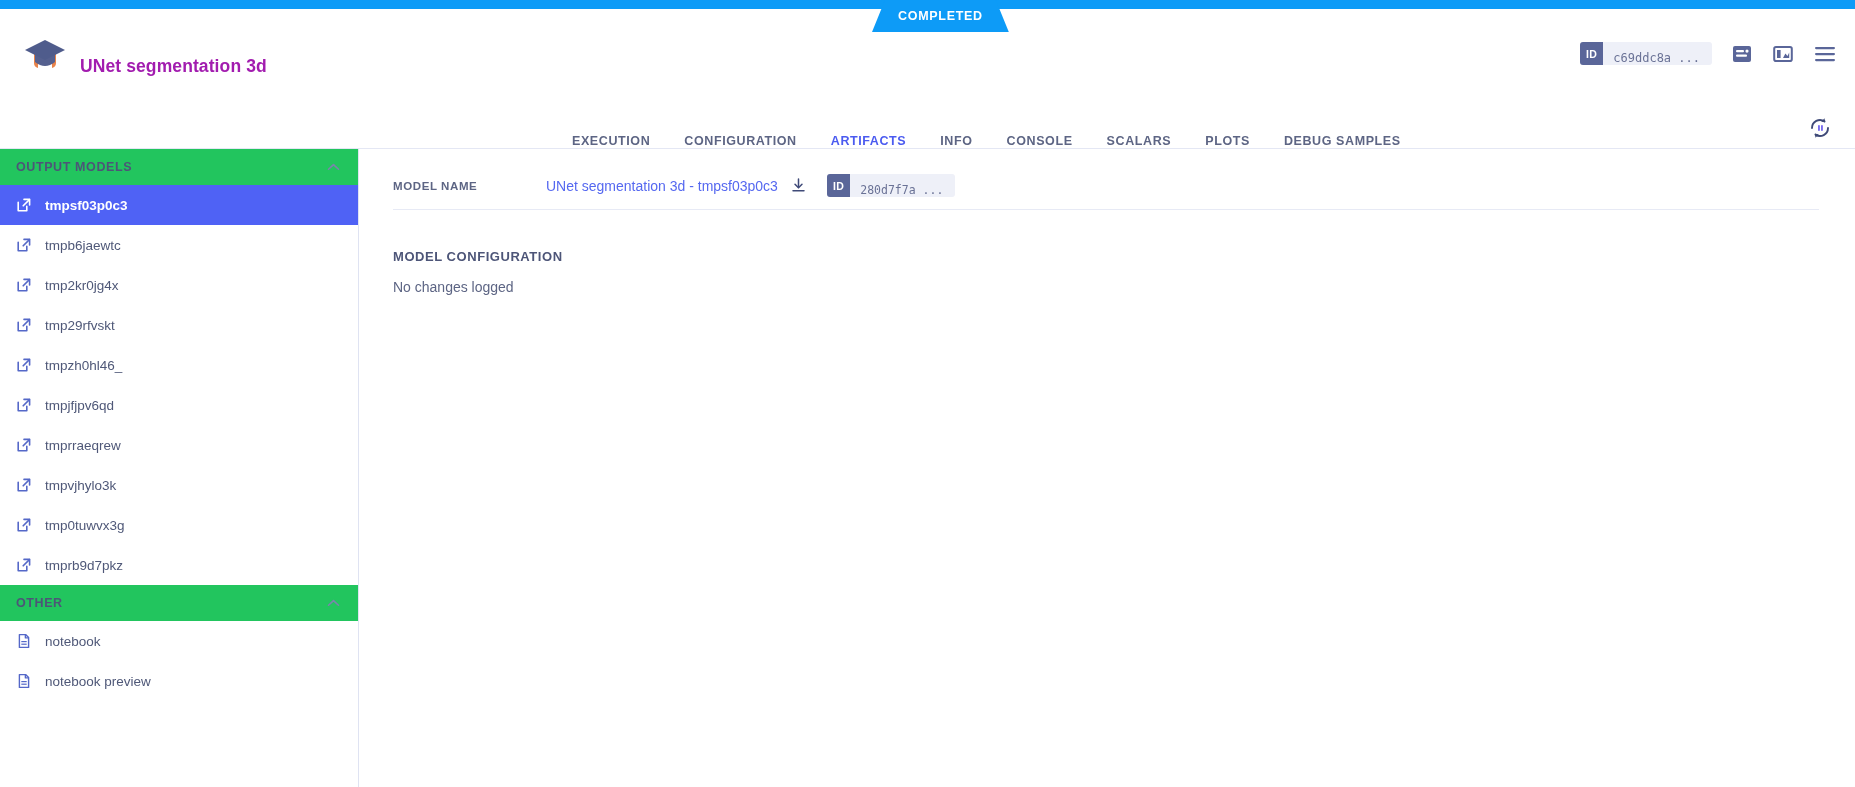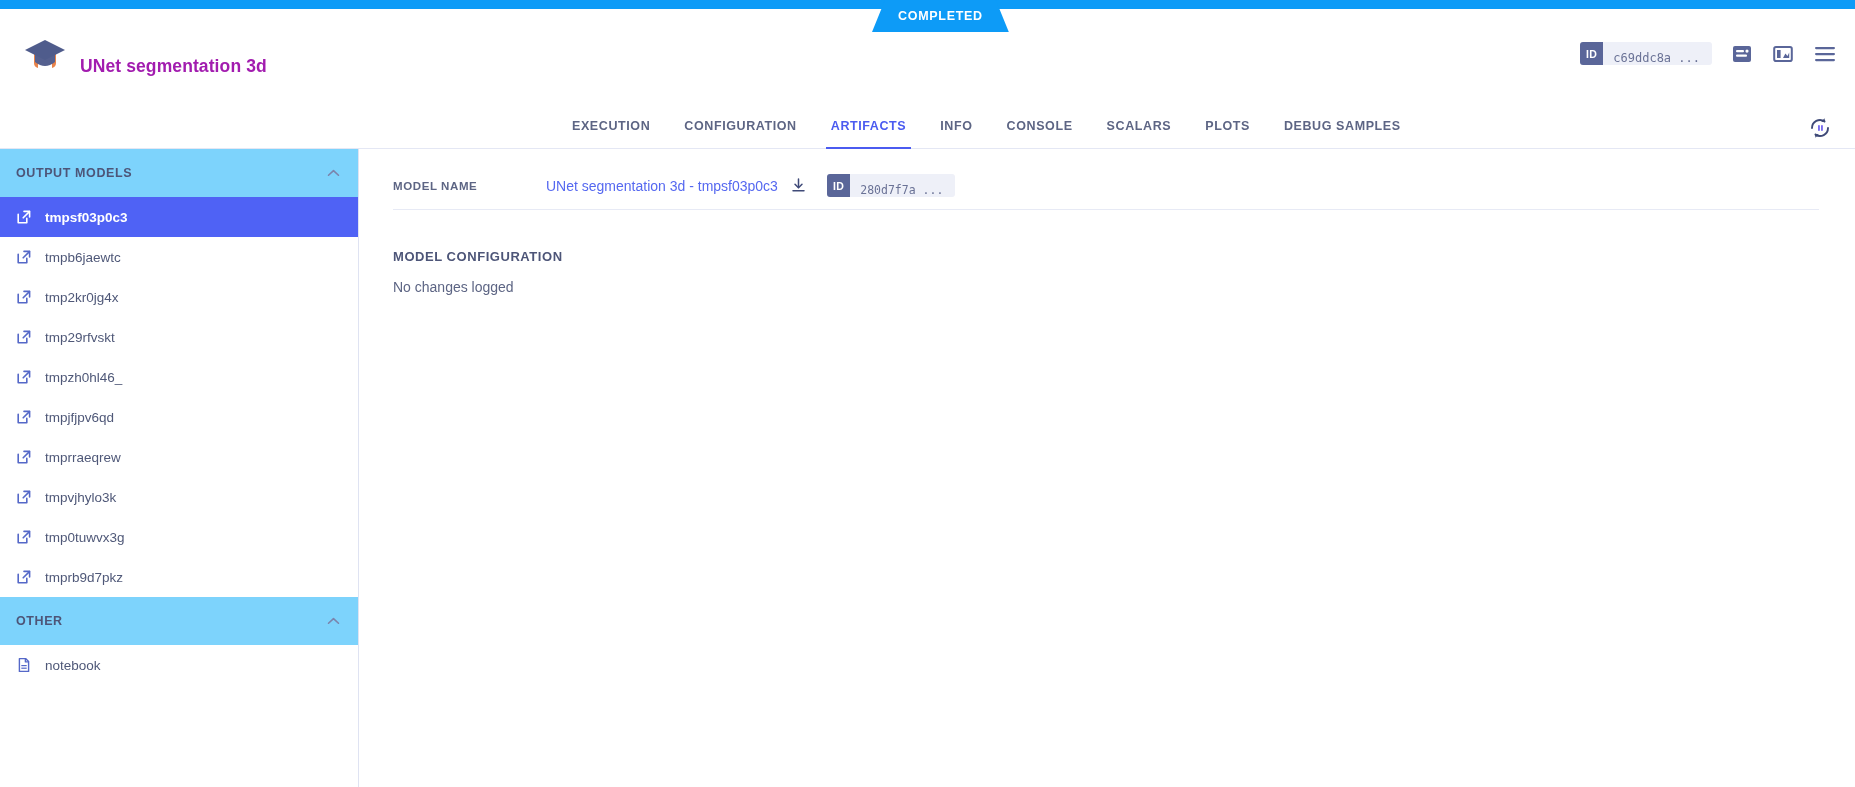--- a/index.html
+++ b/index.html
@@ -163,21 +163,21 @@
     position: absolute;
     top: 106px; left: 0;
     width: 1855px;
     height: 43px;
     border-bottom: 1px solid #e4e7f4;
     background: #ffffff;
   }
   .tabs {
     position: absolute;
     left: 555px;
-    top: 0;
+    top: 15px;
     display: flex;
     align-items: center;
     height: 43px;
   }
   .tab {
     position: relative;
     padding: 13px 17px 0 17px;
     font-size: 12.5px;
     font-weight: bold;
     letter-spacing: 0.6px;
@@ -213,23 +213,23 @@
     height: 638px;
     background: #ffffff;
     border-right: 1px solid #dfe3f2;
     overflow: hidden;
   }
 
   .section-head {
     display: flex;
     align-items: center;
     justify-content: space-between;
-    height: 48px;
+    height: 36px;
     padding: 0 18px 0 16px;
-    background: #7dd3fc;
+    background: #22c55e;
     color: #4d5578;
     font-size: 12.5px;
     font-weight: bold;
     letter-spacing: 0.6px;
     cursor: pointer;
   }
 
   .chev {
     width: 13px;
     height: 8px;
@@ -511,20 +511,29 @@
   <div class="nav-item">
     <svg class="ico" viewBox="0 0 16 16">
       <path d="M3.4 1.6h6.2l3 3v9.8H3.4z" fill="none" stroke="#5568c8" stroke-width="1.4" stroke-linejoin="round"></path>
       <path d="M9.4 1.8v3.1h3.1" fill="none" stroke="#5568c8" stroke-width="1.4" stroke-linejoin="round"></path>
       <rect x="5.3" y="8" width="5.4" height="1.2" fill="#5568c8"></rect>
       <rect x="5.3" y="10.6" width="5.4" height="1.2" fill="#5568c8"></rect>
     </svg>
     <span>notebook</span>
   </div>
 
+  <div class="nav-item">
+    <svg class="ico" viewBox="0 0 16 16">
+      <path d="M3.4 1.6h6.2l3 3v9.8H3.4z" fill="none" stroke="#5568c8" stroke-width="1.4" stroke-linejoin="round"></path>
+      <path d="M9.4 1.8v3.1h3.1" fill="none" stroke="#5568c8" stroke-width="1.4" stroke-linejoin="round"></path>
+      <rect x="5.3" y="8" width="5.4" height="1.2" fill="#5568c8"></rect>
+      <rect x="5.3" y="10.6" width="5.4" height="1.2" fill="#5568c8"></rect>
+    </svg>
+    <span>notebook preview</span>
+  </div>
 
 </div>
 
 <div class="main">
 
   <div class="model-row">
     <span class="model-label">MODEL NAME</span>
     <a class="model-name-link" href="#">UNet segmentation 3d - tmpsf03p0c3</a>
 
     <svg class="dl-icon" viewBox="0 0 18 18">

